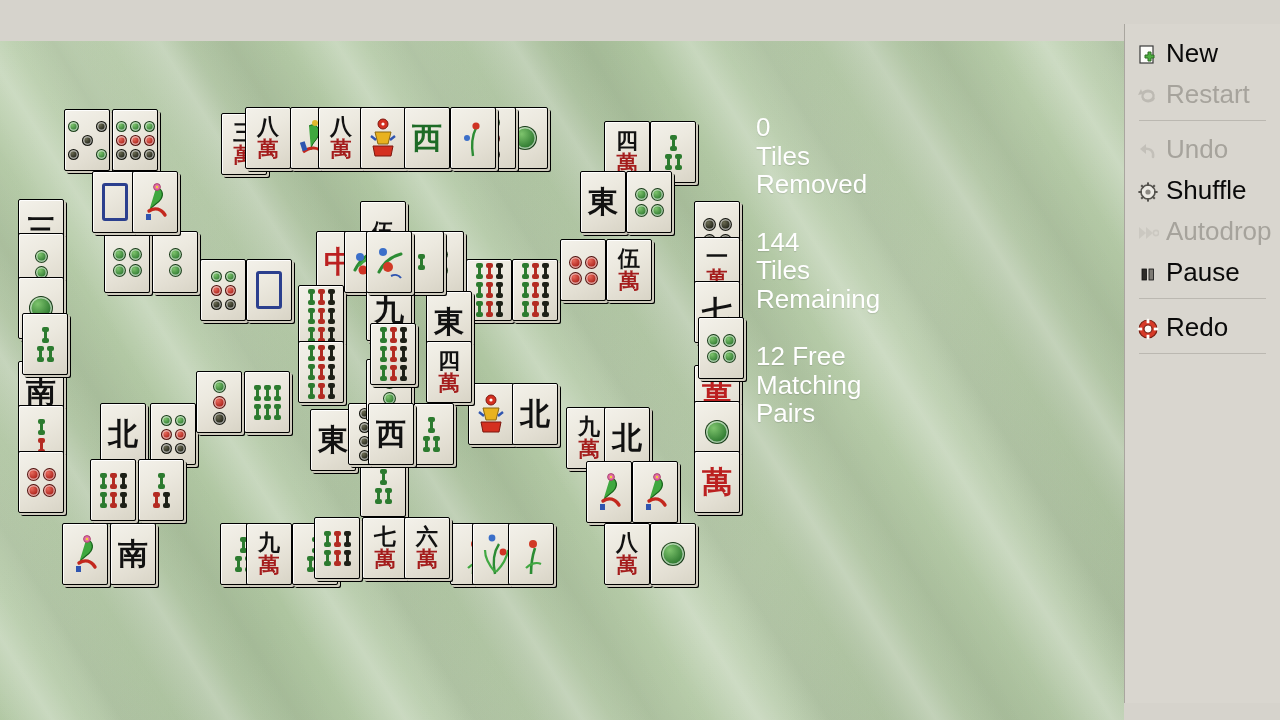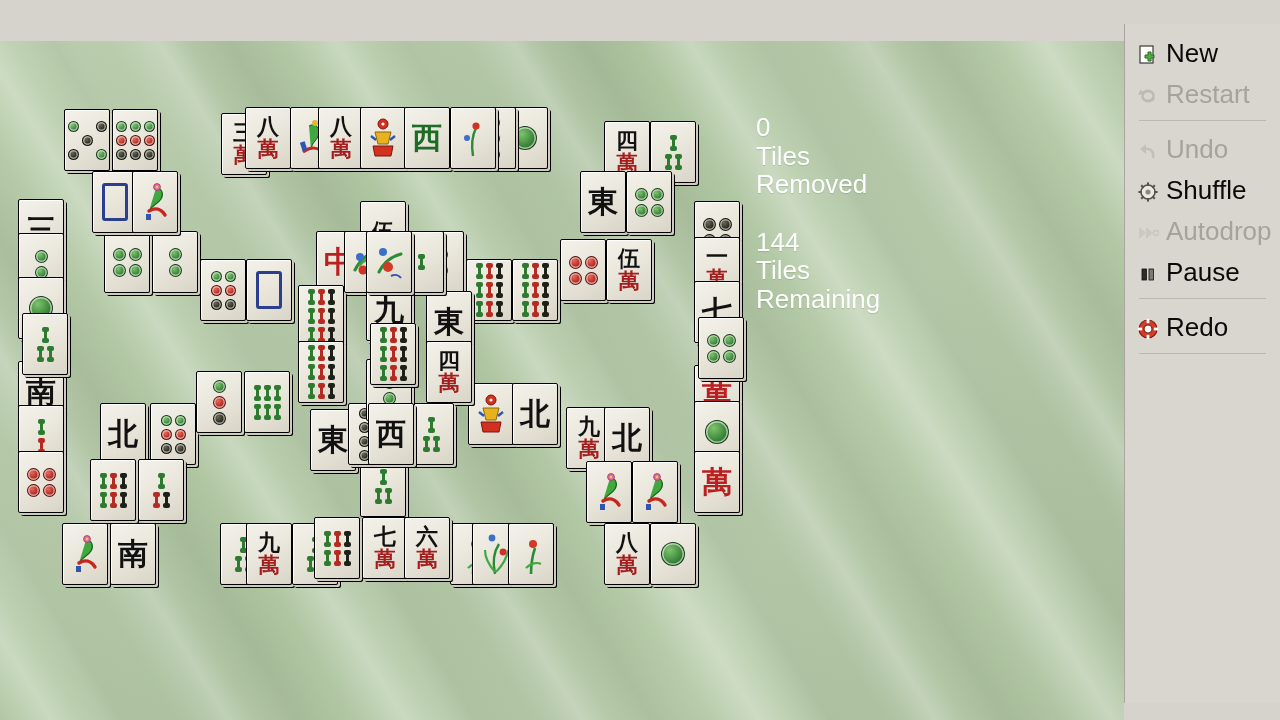--- a/index.html
+++ b/index.html
@@ -883,20 +883,25 @@
       <div class="status-block">
         <div>0</div>
         <div>Tiles</div>
         <div>Removed</div>
       </div>
       <div class="status-block">
         <div>144</div>
         <div>Tiles</div>
         <div>Remaining</div>
       </div>
+      <div class="status-block">
+        <div>12 Free</div>
+        <div>Matching</div>
+        <div>Pairs</div>
+      </div>
     </div>
   </div>
 
   <div id="sidebar">
       <div class="side-btn">
         <span class="side-ico"><svg viewBox="0 0 22 22" width="22" height="22">
             <rect x="3" y="2" width="13" height="17" fill="#fdfdfa" stroke="#3a3a3a" stroke-width="1.2"></rect>
             <path d="M11 8h3v3h3v3h-3v3h-3v-3H8v-3h3z" fill="#4caf3f" stroke="#2e6b25" stroke-width="1"></path>
           </svg></span>
         <span class="side-label">New</span>

